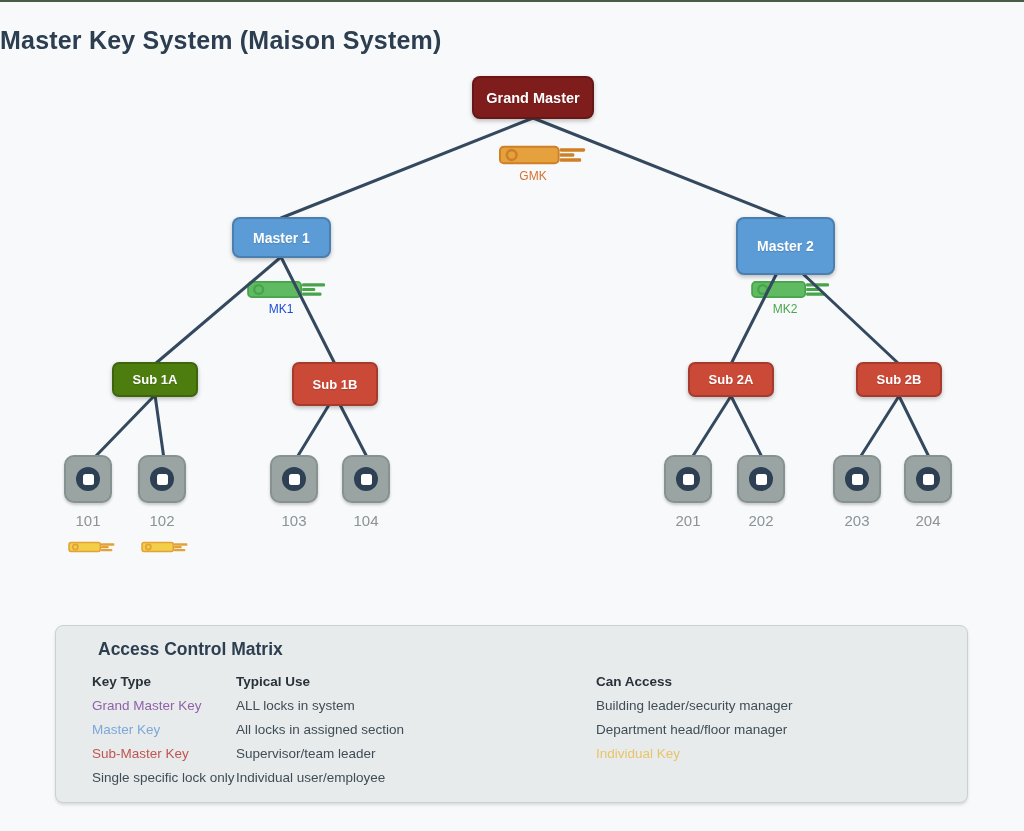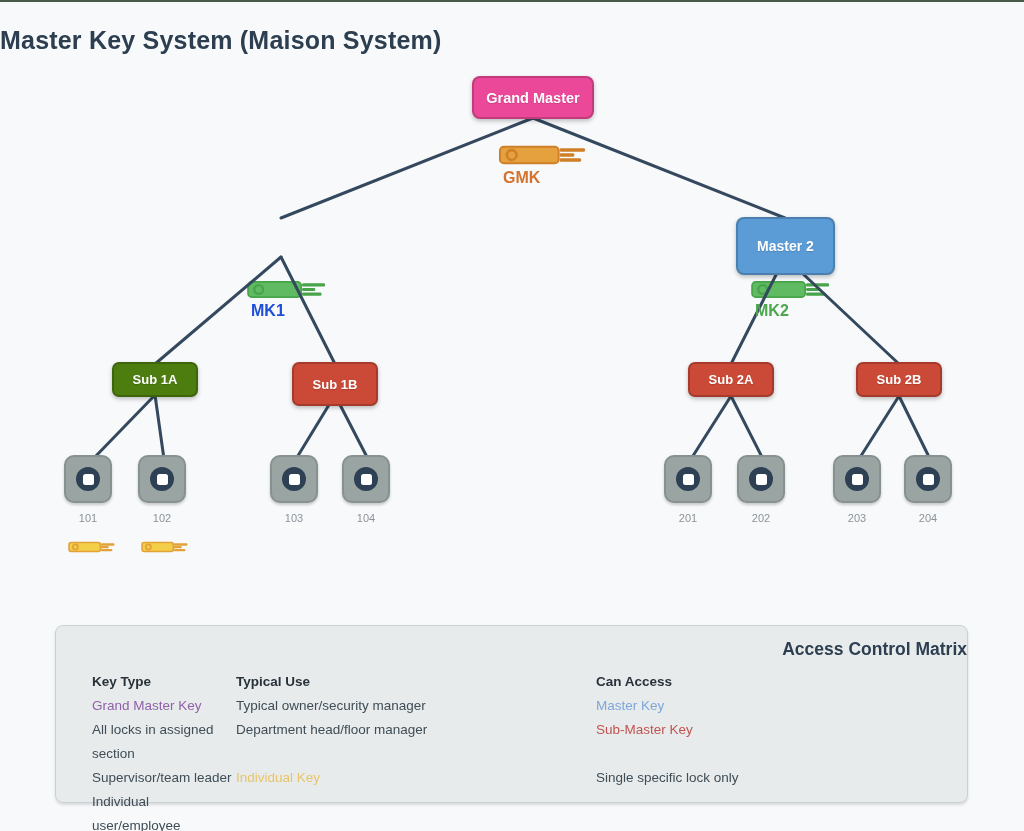--- a/index.html
+++ b/index.html
@@ -14,21 +14,21 @@
     position: absolute; left: 0; top: 12px; width: 1024px;
     text-align: left; font-size: 25px; font-weight: bold; color: #2c3e50;
     letter-spacing: 0.2px;
     margin-top: 14px;
   }
 
   
   .key { z-index: 1; }
   .key svg { display: block; }
   .key-label {
-    z-index: 3; text-align: left; font-size: 16px; font-weight: bold;
+    z-index: 3; text-align: center; font-size: 12px; font-weight: normal;
   }
 
   
   .edges { position: absolute; left: 0; top: 0; z-index: 2; }
 
   
   .node {
     z-index: 3; display: flex; align-items: center; justify-content: center;
     color: #fff; font-weight: bold; border: 2px solid rgba(0,0,0,0.18);
     border-radius: 8px; box-shadow: 0 2px 4px rgba(0,0,0,0.25);
@@ -43,29 +43,29 @@
     z-index: 3; width: 48px; height: 48px; border-radius: 10px;
     border: 2px solid rgba(0,0,0,0.12);
     box-shadow: 0 2px 3px rgba(0,0,0,0.2);
     display: flex; align-items: center; justify-content: center;
   }
   .keyhole {
     width: 24px; height: 24px; border-radius: 50%;
     display: flex; align-items: center; justify-content: center;
   }
   .keyhole-square { width: 11px; height: 11px; background: #fff; border-radius: 2.5px; }
-  .lock-label { z-index: 3; width: 48px; text-align: center; font-size: 11px; }
+  .lock-label { z-index: 3; width: 48px; text-align: center; font-size: 15px; }
 
   
   .matrix {
     z-index: 4; background: #e8ebec; border: 1px solid #c9d1d5; border-radius: 8px;
     box-shadow: 0 2px 3px rgba(0,0,0,0.12);
   }
   .matrix-title {
-    margin-top: 13px; padding-left: 42px; text-align: right;
+    margin-top: 13px; padding-left: 42px; text-align: left;
     font-size: 17.5px; font-weight: bold; color: #2c3e50;
   }
   .mtable {
     position: absolute; left: 36px; top: 44px; right: 20px;
     display: grid; grid-template-columns: 144px 360px 1fr;
     font-size: 13.5px; line-height: 24px; color: #3f4d56;
   }
   .mhead { font-weight: bold; color: #28323a; }
 </style>
 </head>
@@ -140,24 +140,27 @@
       <line x1="155" y1="395" x2="164" y2="459"></line>
       <line x1="335" y1="395" x2="296" y2="459"></line>
       <line x1="335" y1="395" x2="368" y2="459"></line>
       <line x1="731" y1="396" x2="691" y2="459"></line>
       <line x1="731" y1="396" x2="763" y2="459"></line>
       <line x1="899" y1="396" x2="859" y2="459"></line>
       <line x1="899" y1="396" x2="930" y2="459"></line>
     </g>
   </svg>
 
-  <div class="node node-gm abs" style="left: 472px; top: 76px; width: 122px; height: 43px; background-color: #ec4899;">
+  <div class="node node-gm abs" style="left: 472px; top: 76px; width: 122px; height: 43px; background-color: #7f1d1d;">
     <span>Grand Master</span>
   </div>
 
+  <div class="node node-m abs" style="left: 232px; top: 217px; width: 99px; height: 41px; background-color: rgb(91, 156, 214);">
+    <span>Master 1</span>
+  </div>
   <div class="node node-m abs" style="left: 736px; top: 217px; width: 99px; height: 58px; background-color: rgb(91, 156, 214);">
     <span>Master 2</span>
   </div>
 
   <div class="node node-sub abs" style="left: 112px; top: 362px; width: 86px; height: 35px; background-color: #4d7c0f;">
     <span>Sub 1A</span>
   </div>
   <div class="node node-sub abs" style="left: 292px; top: 362px; width: 86px; height: 44px; background-color: rgb(203, 73, 55);">
     <span>Sub 1B</span>
   </div>
@@ -219,21 +222,22 @@
   <div class="lock-label abs" style="left: 904px; top: 512px; color: rgb(139, 147, 152);">204</div>
 
   <section class="matrix abs" style="left:55px;top:625px;width:913px;height:178px">
     <h2 class="matrix-title">Access Control Matrix</h2>
     <div class="mtable">
       <div class="mhead">Key Type</div>
       <div class="mhead">Typical Use</div>
       <div class="mhead">Can Access</div>
 
       <div class="mcell" style="color: rgb(144, 97, 168);">Grand Master Key</div>
-      <div class="mcell">Typical owner/security manager</div>
+      <div class="mcell">ALL locks in system</div>
+      <div class="mcell">Building leader/security manager</div>
 
       <div class="mcell" style="color: rgb(125, 167, 216);">Master Key</div>
       <div class="mcell">All locks in assigned section</div>
       <div class="mcell">Department head/floor manager</div>
 
       <div class="mcell" style="color: rgb(194, 84, 80);">Sub-Master Key</div>
       <div class="mcell">Supervisor/team leader</div>
 
       <div class="mcell" style="color: rgb(232, 196, 104);">Individual Key</div>
       <div class="mcell">Single specific lock only</div>

